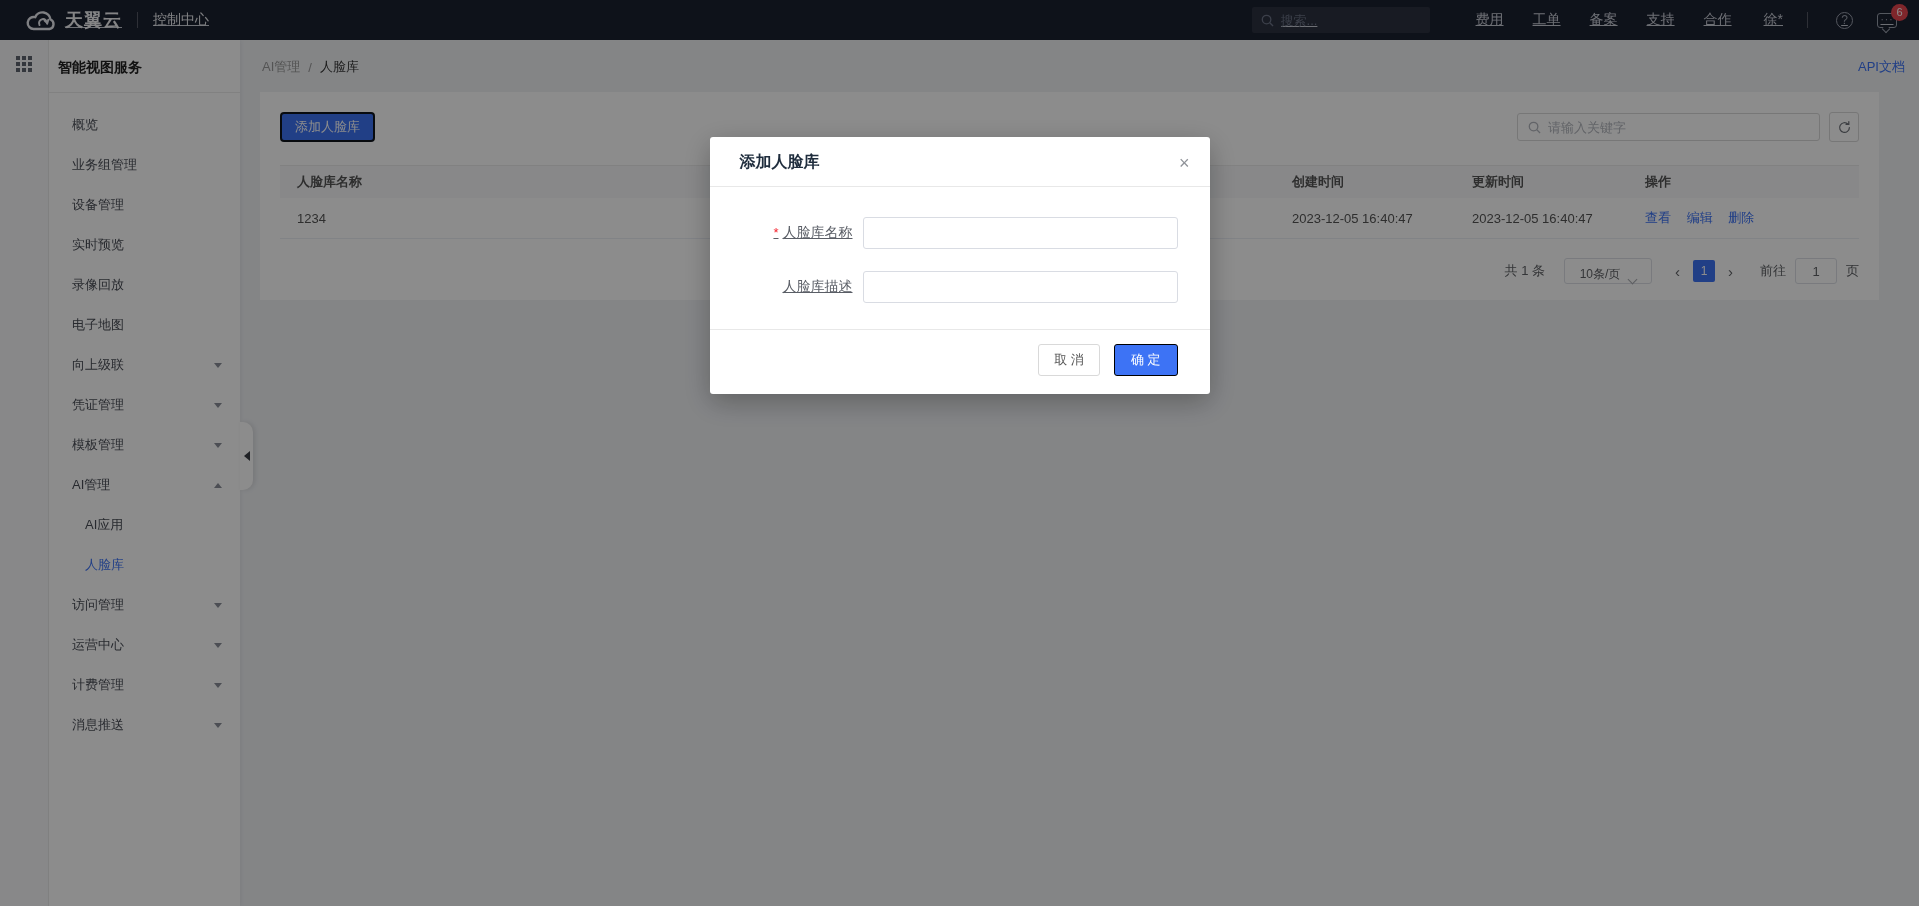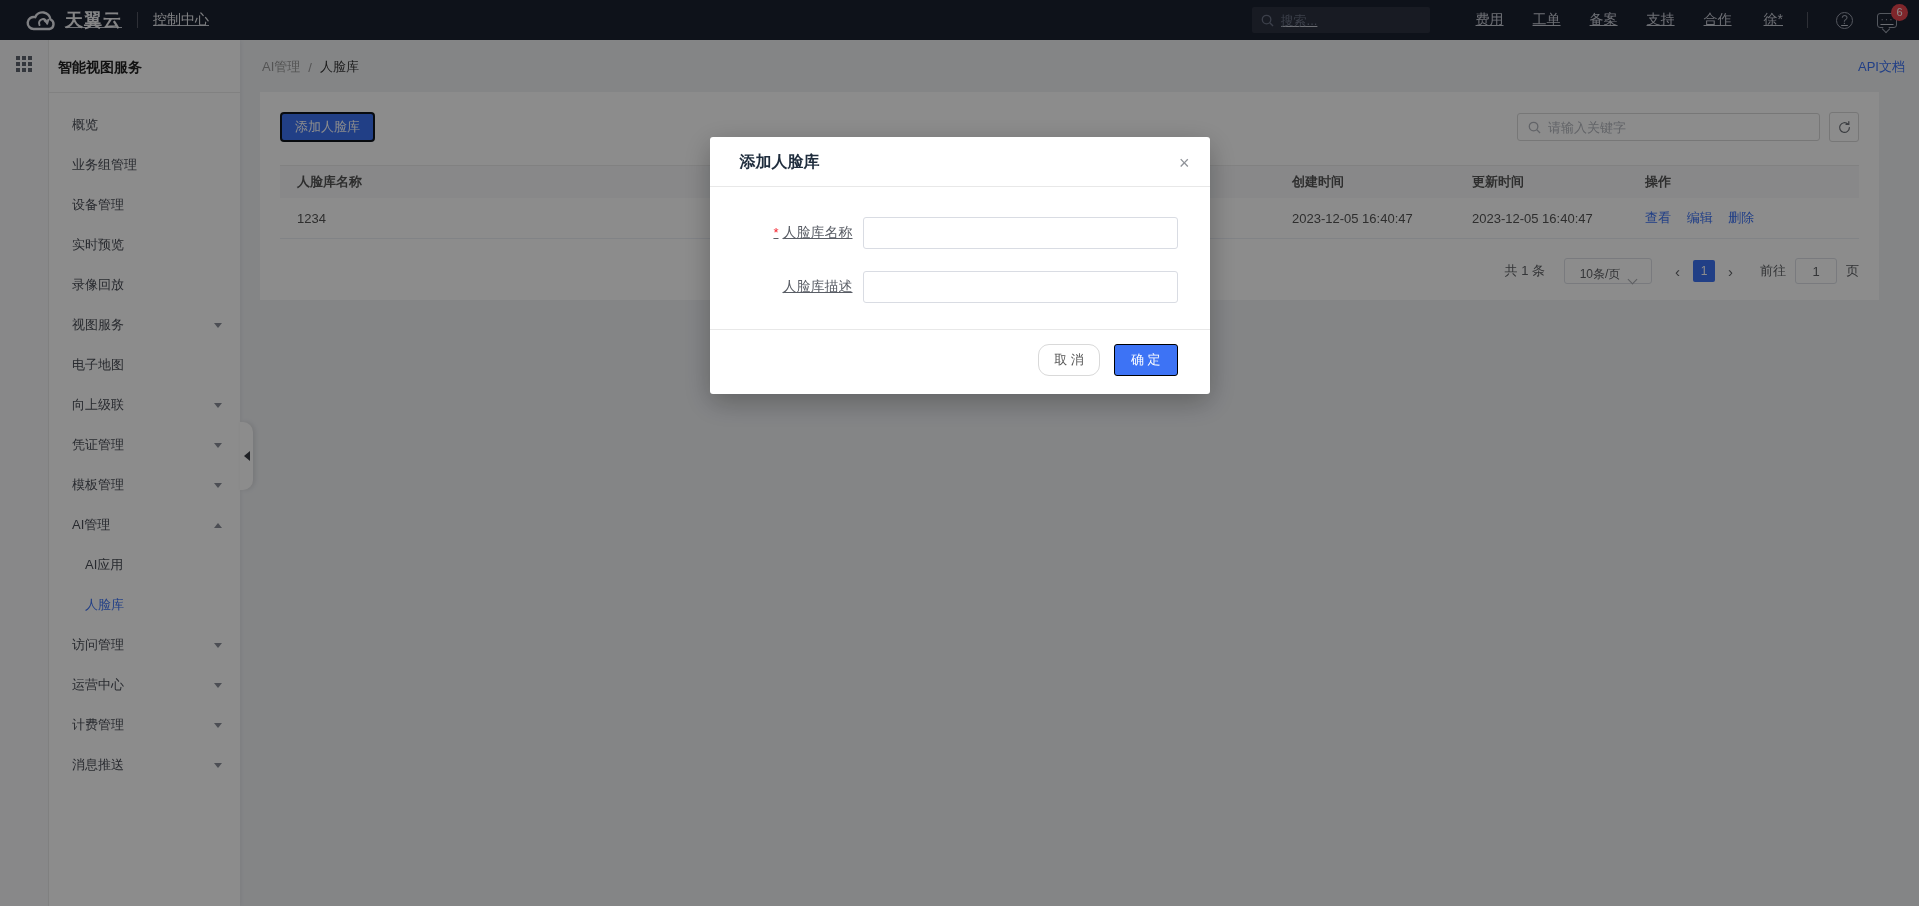--- a/index.html
+++ b/index.html
@@ -117,21 +117,21 @@
   .dlg-body { padding:30px 32px 26px 0; }
   .form-row { display:flex; align-items:center; }
   .form-row + .form-row { margin-top:22px; }
   .form-label { width:153px; text-align:right; padding-right:10px; font-size:14px; color:#5a5e66;text-decoration:underline; }
   .req { color:#f5222d; margin-right:4px; font-size:13px; }
   .form-input { flex:1; height:32px; border:1px solid #d9dce3; border-radius:3px; padding:0 10px;
     font-size:13px; color:#333; outline:none; font-family:inherit; }
   .dlg-foot { display:flex; justify-content:flex-end; align-items:center; gap:14px;
     padding:14px 32px 18px; border-top:1px solid #e8e8e8; }
   .btn-cancel { height:32px; padding:0 15px; background:#fff; border:1px solid #d9d9d9;
-    border-radius:11px; font-size:13px; color:#555; cursor:pointer; font-family:inherit; }
+    border-radius:3px; font-size:13px; color:#555; cursor:pointer; font-family:inherit; }
   .btn-confirm { height:32px; padding:0 16px; background:#3d73f5; border:1px solid #000000;
     border-radius:3px; font-size:13px; color:#fff; cursor:pointer; font-family:inherit; }
 </style>
 </head>
 <body>
 
 <header class="navbar">
   <div class="brand">
     <span style="display:flex;">
       <svg width="30" height="21" viewBox="0 0 30 21">
@@ -198,24 +198,20 @@
           <span class="lbl">业务组管理</span>
         </div>
       <div class="side-item">
           <span class="lbl">设备管理</span>
         </div>
       <div class="side-item">
           <span class="lbl">实时预览</span>
         </div>
       <div class="side-item">
           <span class="lbl">录像回放</span>
-        </div>
-      <div class="side-item">
-          <span class="lbl">视图服务</span>
-          <span class="caret-down"></span>
         </div>
       <div class="side-item">
           <span class="lbl">电子地图</span>
         </div>
       <div class="side-item">
           <span class="lbl">向上级联</span>
           <span class="caret-down"></span>
         </div>
       <div class="side-item">
           <span class="lbl">凭证管理</span>

